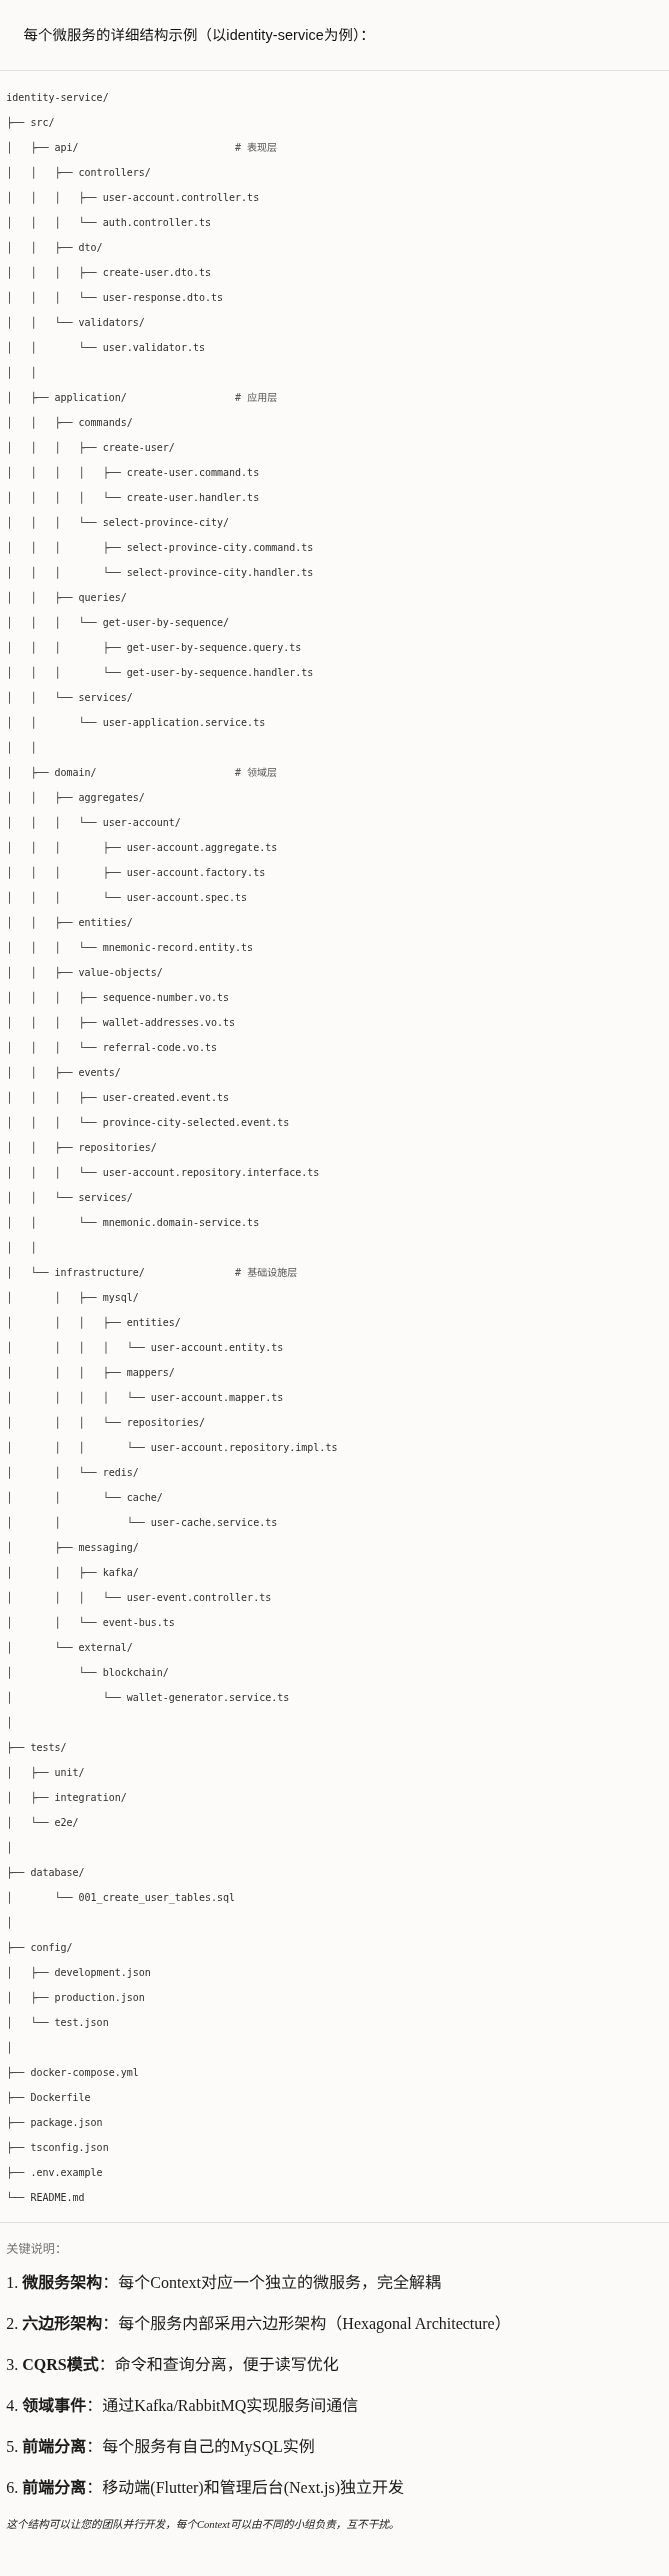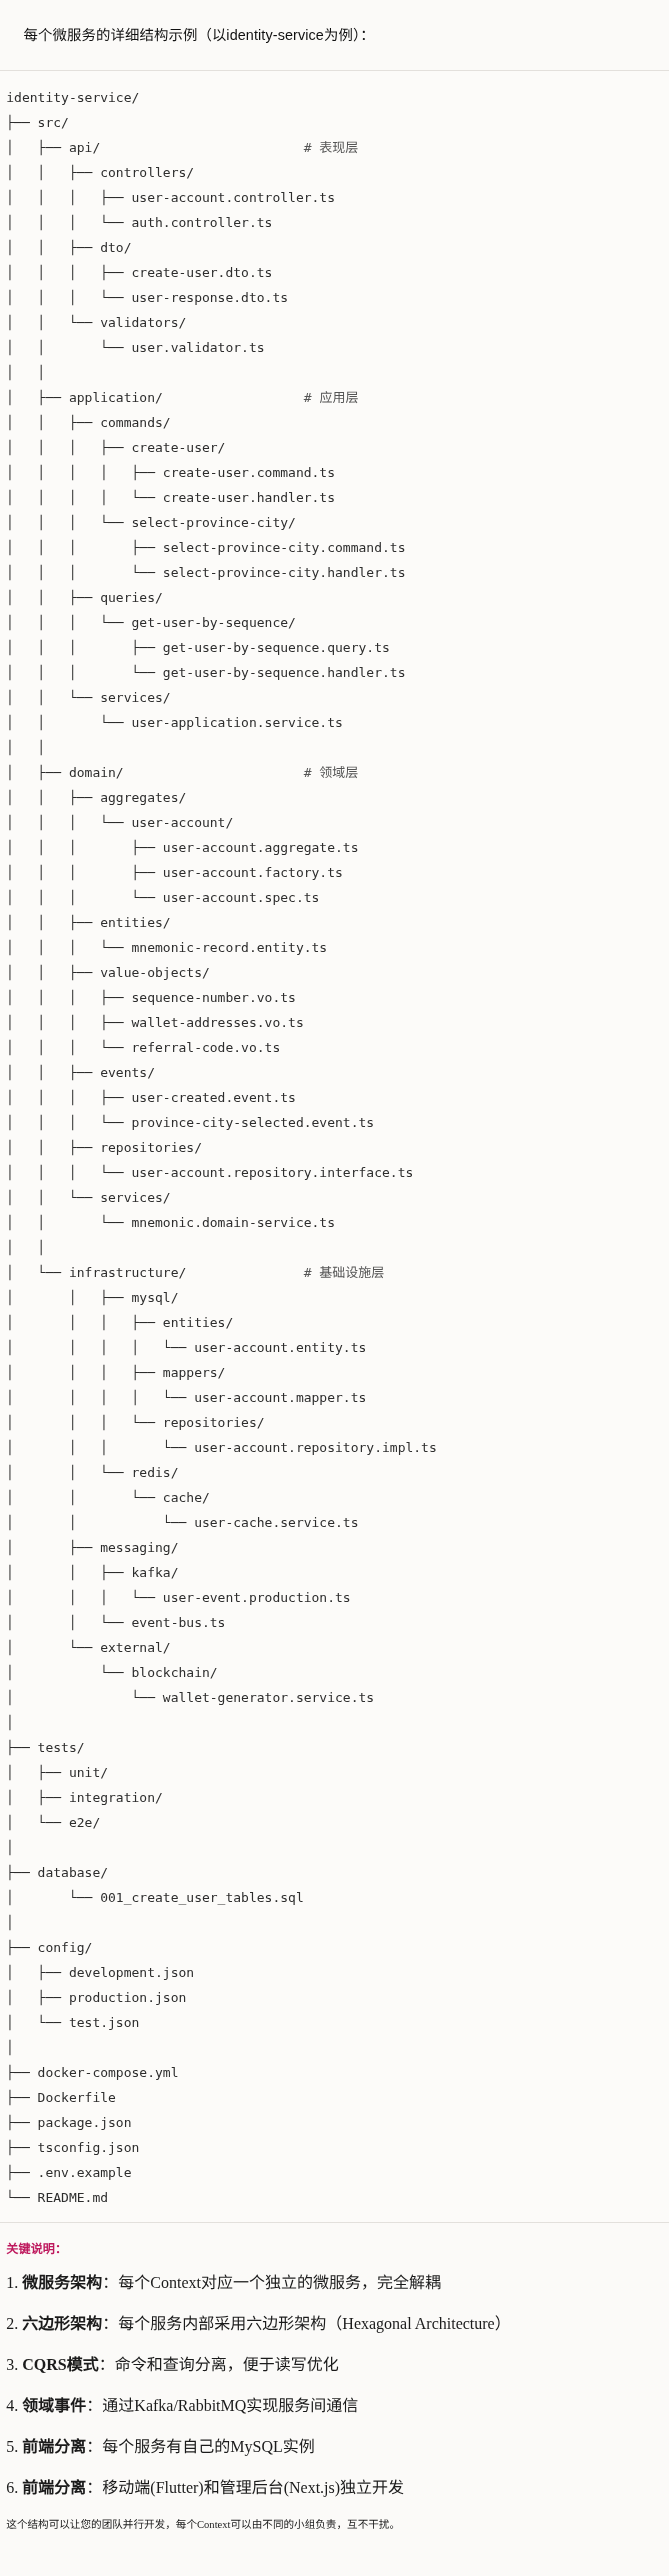--- a/index.html
+++ b/index.html
@@ -35,21 +35,21 @@
   }
 
   
   .tree-block {
     background: #fcfbf9;
     padding: 13.8px 0 12.5px 6.3px;
     margin: 0;
   }
   .tree {
     font-family: "DejaVu Sans Mono", "Liberation Mono", monospace;
-    font-size: 13px;
+    font-size: 10px;
     line-height: 25px;
     color: #2d2d2d;
     white-space: pre;
     margin: 0;
     padding: 0;
   }
   .tree .row {
     display: block;
     white-space: pre;
     height: 25px;
@@ -59,23 +59,23 @@
     font-family: "DejaVu Sans Mono", "Liberation Mono", monospace;
   }
 
   
   .notes-block {
     padding: 12.5px 6.3px 16.3px 6.3px;
     background: #fbfaf8;
   }
   .notes-title {
     font-family: "Liberation Sans", "DejaVu Sans", sans-serif;
-    font-weight: bold;
+    font-weight: normal;
     font-size: 12.2px;
-    color: #be185d;
+    color: #737373;
     margin: 3.8px 0 13.8px 0;
   }
   .note-item {
     font-family: "Liberation Serif", "DejaVu Serif", serif;
     font-size: 16px;
     line-height: 1.5;
     color: #1b1b1b;
     margin: 0 0 17px 0;
   }
   .note-item .num {
@@ -83,20 +83,21 @@
   }
   .note-item .term {
     font-weight: bold;
   }
   .note-footer {
     font-family: "Liberation Serif", "DejaVu Serif", serif;
     font-size: 10.6px;
     line-height: 1.5;
     color: #1b1b1b;
     margin: 8.8px 0 0 0;
+    font-style: italic;
   }
 </style>
 </head>
 <body>
 
 <h1 class="doc-heading">每个微服务的详细结构示例（以identity-service为例）：</h1>
 
 <hr class="rule">
 
 <div class="tree-block">
@@ -153,21 +154,21 @@
 </span><span class="row"><span>│       │   │   │   └── user-account.entity.ts</span>
 </span><span class="row"><span>│       │   │   ├── mappers/</span>
 </span><span class="row"><span>│       │   │   │   └── user-account.mapper.ts</span>
 </span><span class="row"><span>│       │   │   └── repositories/</span>
 </span><span class="row"><span>│       │   │       └── user-account.repository.impl.ts</span>
 </span><span class="row"><span>│       │   └── redis/</span>
 </span><span class="row"><span>│       │       └── cache/</span>
 </span><span class="row"><span>│       │           └── user-cache.service.ts</span>
 </span><span class="row"><span>│       ├── messaging/</span>
 </span><span class="row"><span>│       │   ├── kafka/</span>
-</span><span class="row"><span>│       │   │   └── user-event.production.ts</span>
+</span><span class="row"><span>│       │   │   └── user-event.controller.ts</span>
 </span><span class="row"><span>│       │   └── event-bus.ts</span>
 </span><span class="row"><span>│       └── external/</span>
 </span><span class="row"><span>│           └── blockchain/</span>
 </span><span class="row"><span>│               └── wallet-generator.service.ts</span>
 </span><span class="row"><span>│</span>
 </span><span class="row"><span>├── tests/</span>
 </span><span class="row"><span>│   ├── unit/</span>
 </span><span class="row"><span>│   ├── integration/</span>
 </span><span class="row"><span>│   └── e2e/</span>
 </span><span class="row"><span>│</span>

